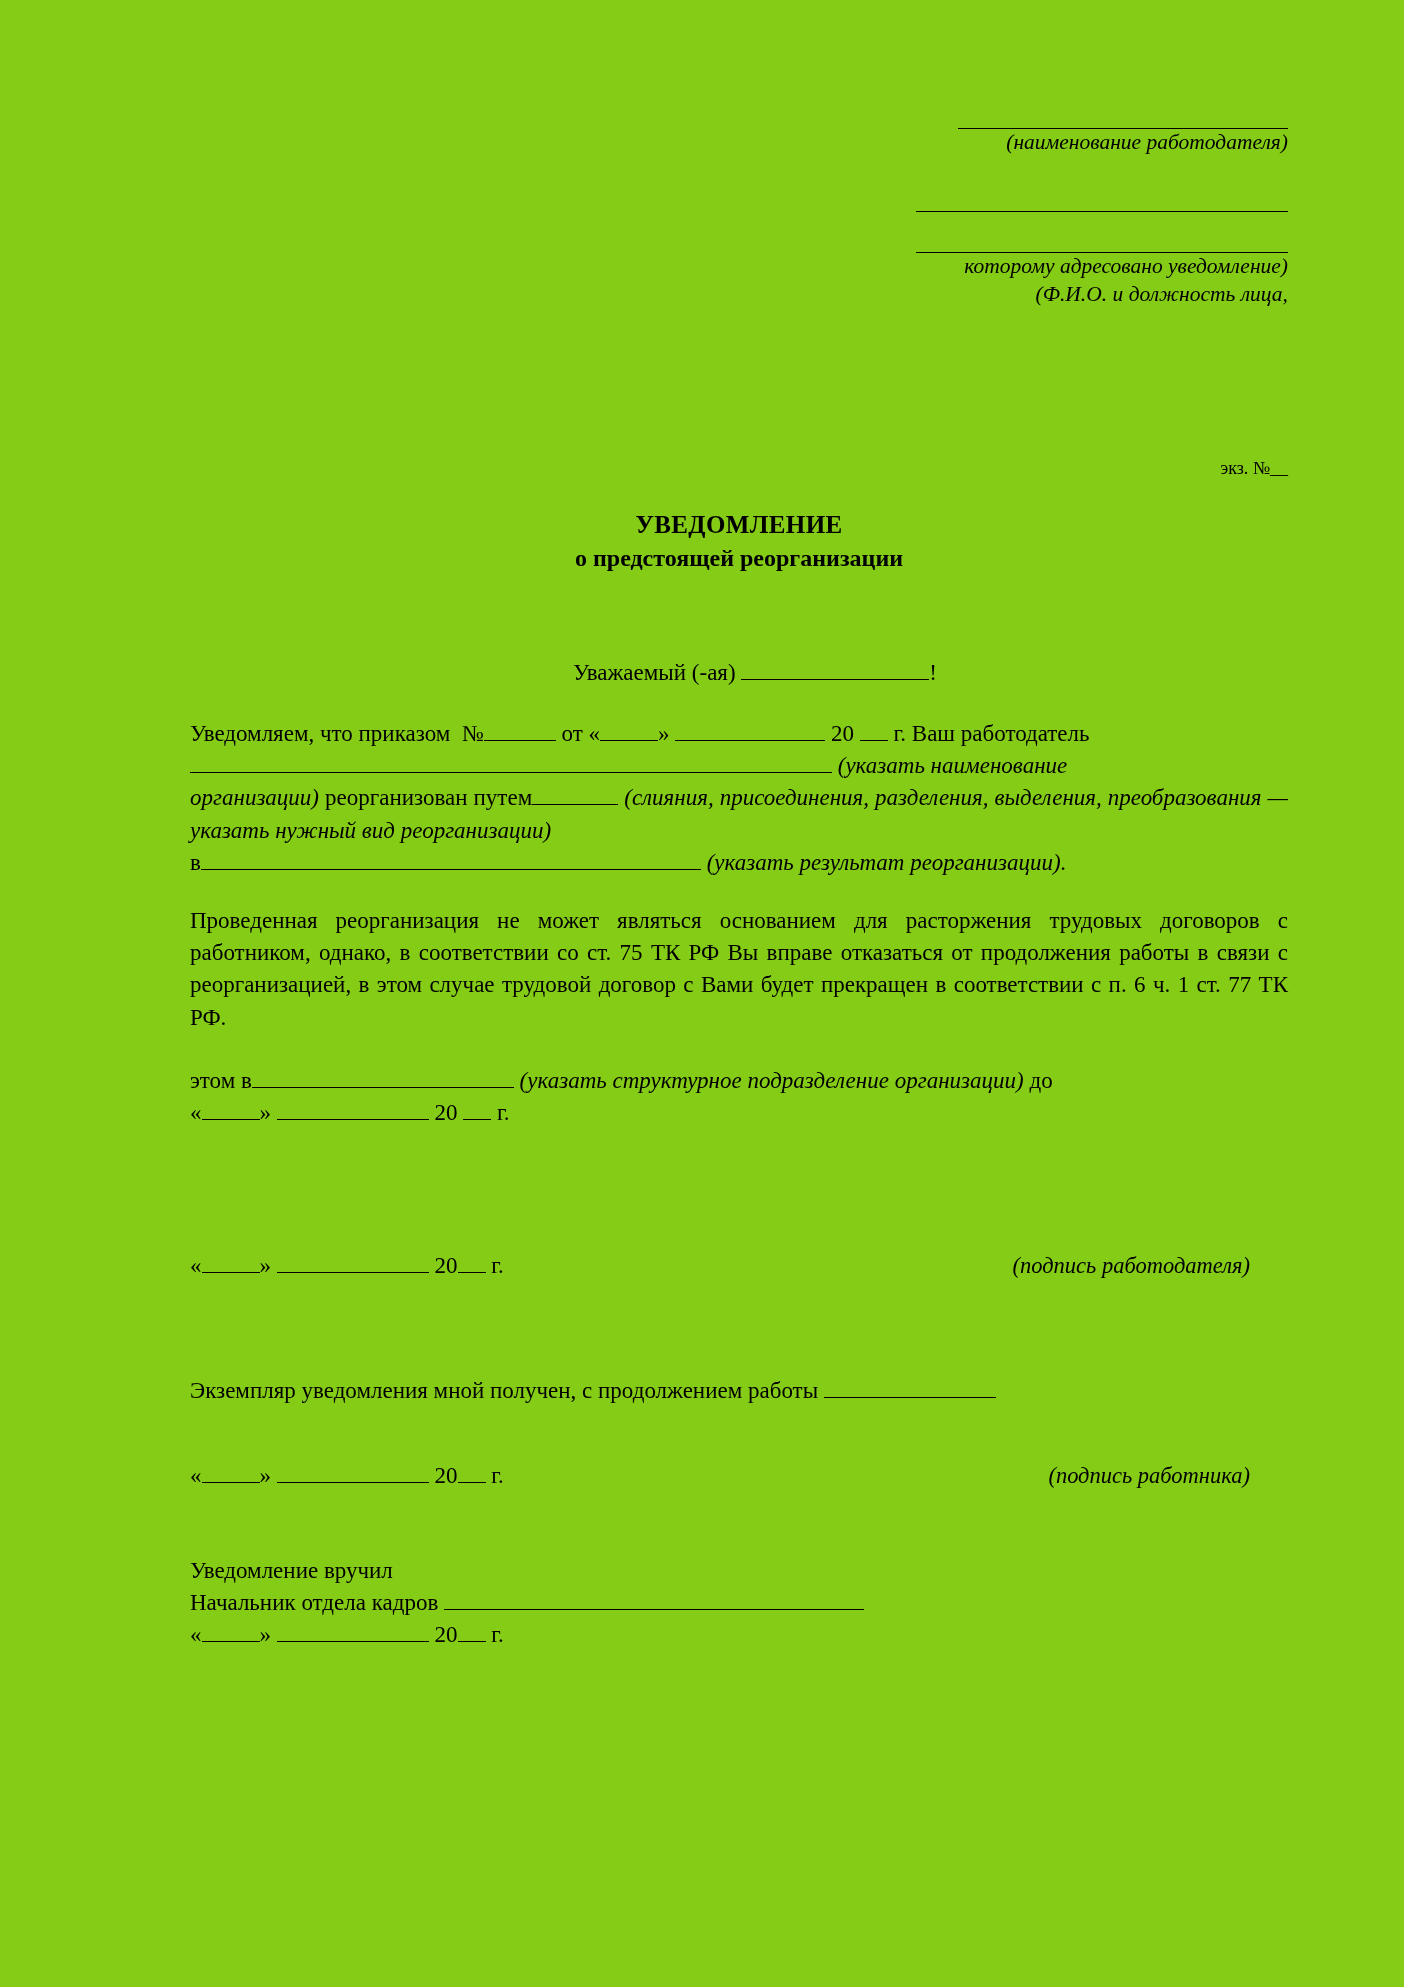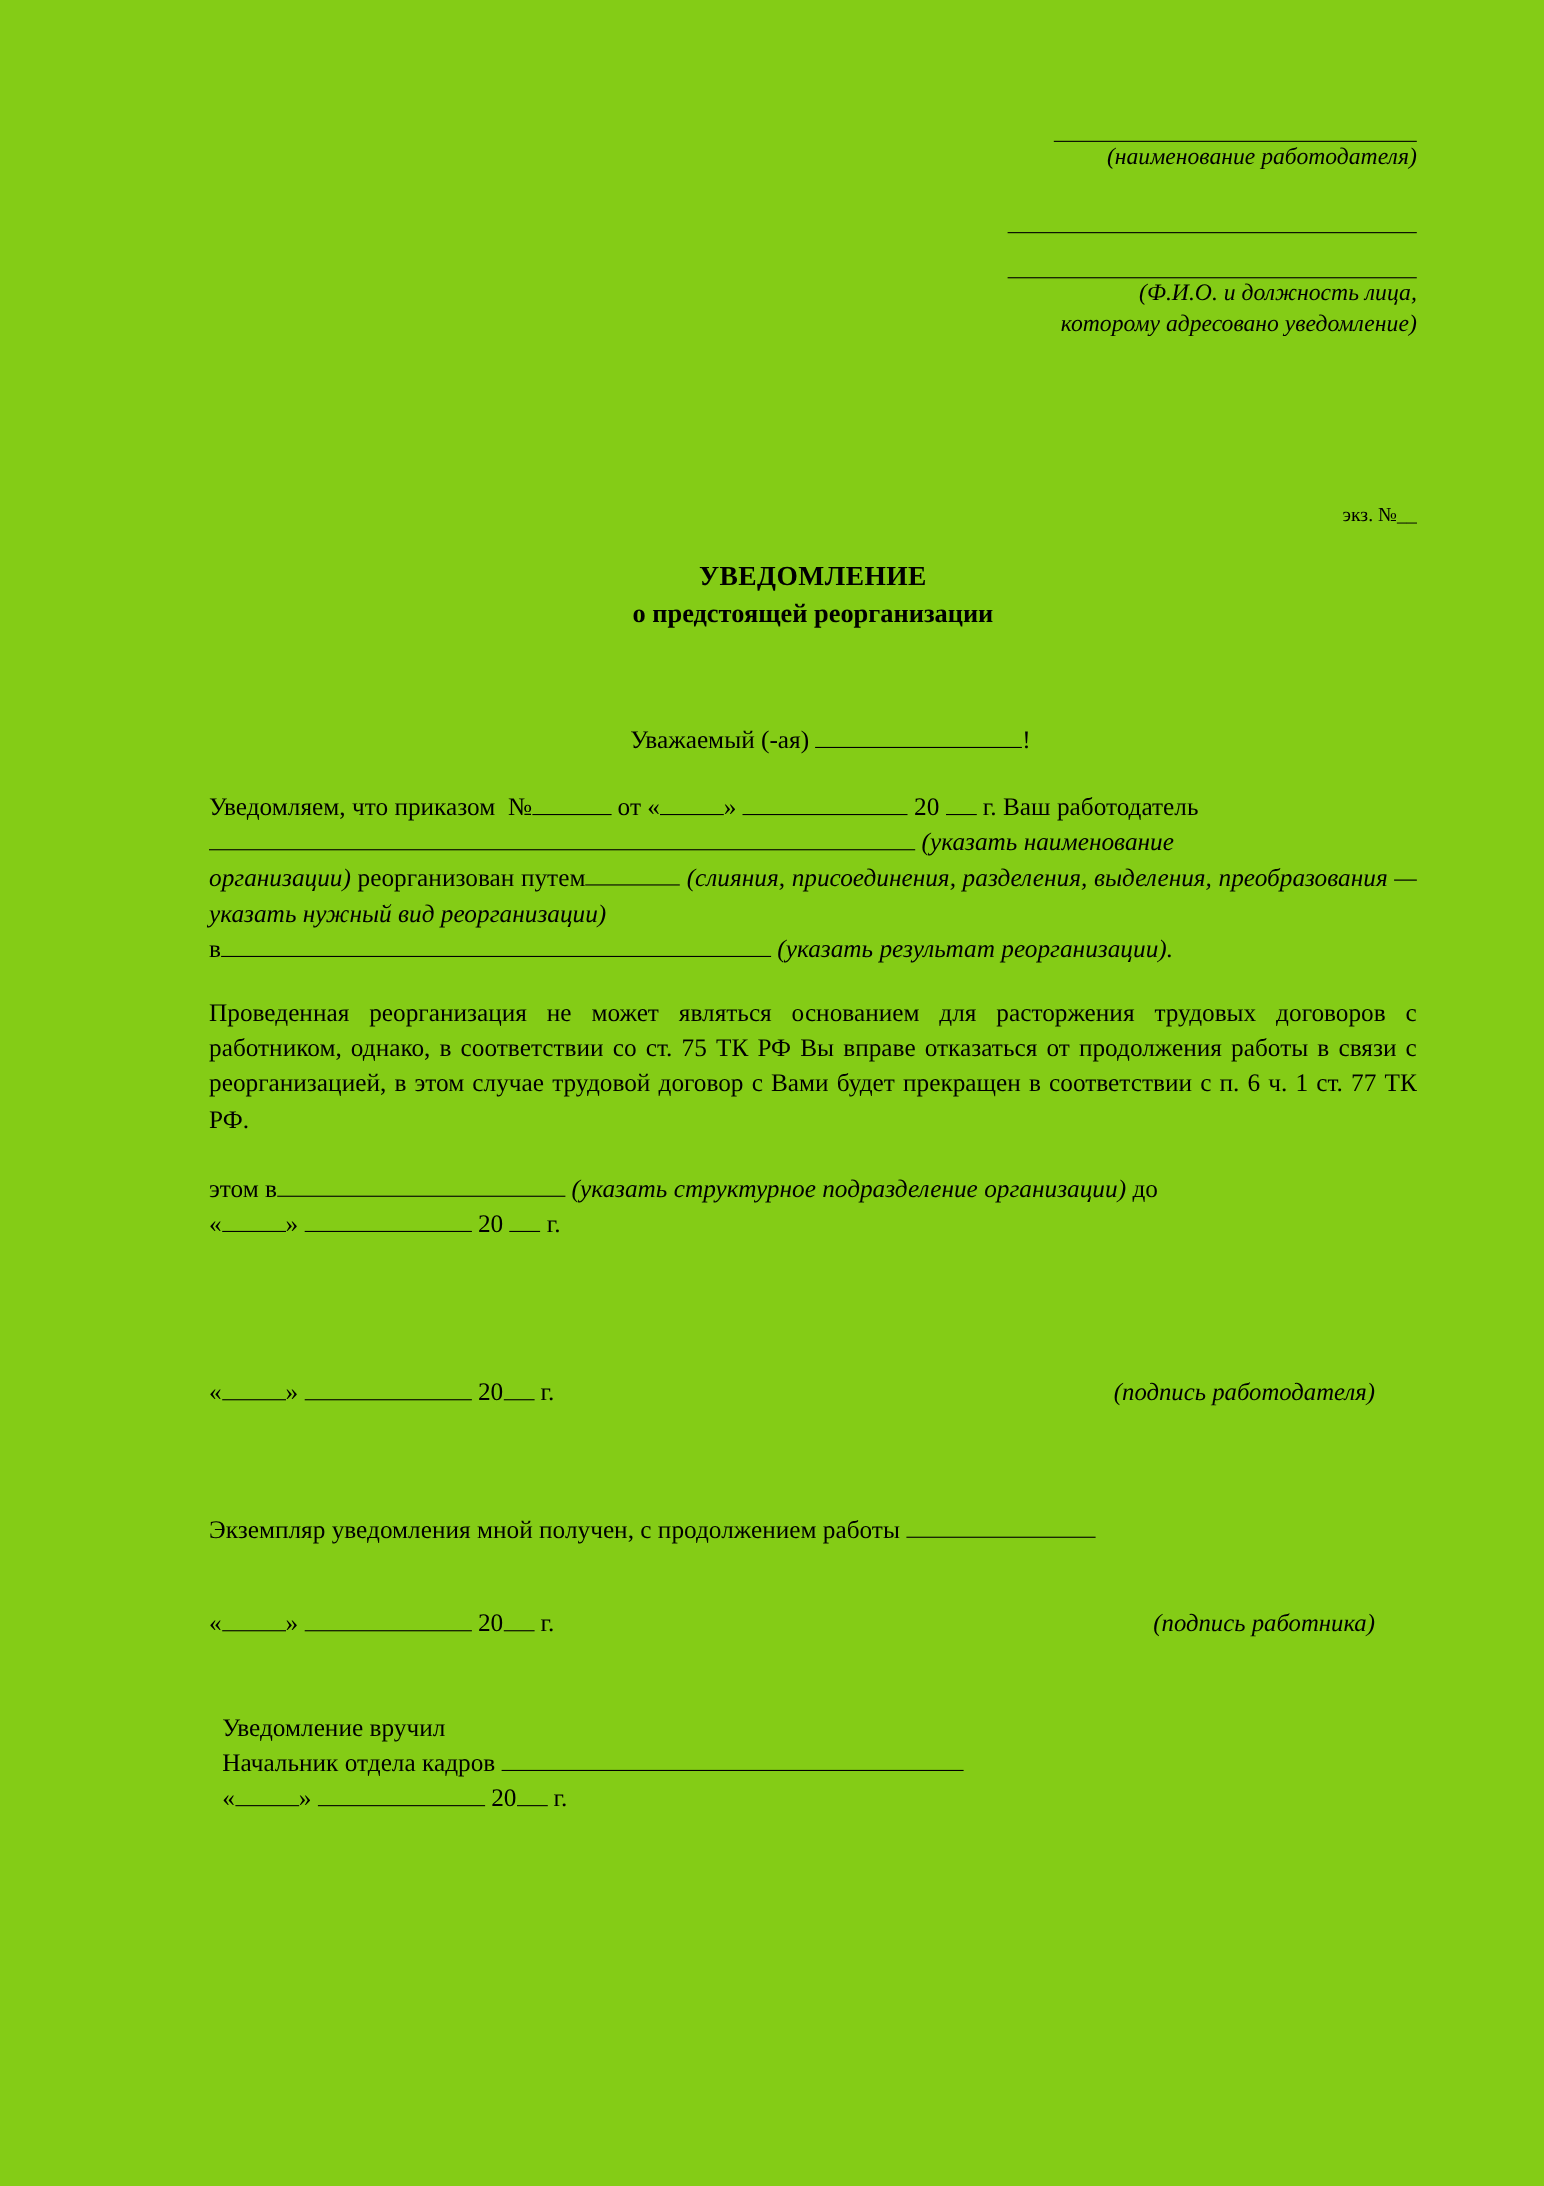--- a/index.html
+++ b/index.html
@@ -129,21 +129,21 @@
     justify-content: space-between;
     align-items: baseline;
   }
   .r1 { top: 1250px; }
   .r2 { top: 1460px; }
 
   .p4 { top: 1375px; }
 
   .footer-block {
     position: absolute;
-    left: 12px;
+    left: 0;
     top: 1555px;
     width: 1098px;
     font-size: 23px;
     line-height: 1.40;
   }
 
   .sign-it {
     font-style: italic;
     font-size: 22.5px;
     padding-right: 38px;
@@ -160,22 +160,22 @@
       <div class="rule rule-wide"></div>
       <div class="cap">(наименование работодателя)</div>
 
       <div class="gap-a"></div>
 
       <div class="rule rule-wide2"></div>
 
       <div class="gap-b"></div>
 
       <div class="rule rule-wide2"></div>
+      <div class="cap">которому адресовано уведомление)</div>
       <div class="cap">(Ф.И.О. и должность лица,</div>
-      <div class="cap">которому адресовано уведомление)</div>
     </div>
 
     <div class="ekz">экз. №__</div>
 
     <div class="title-wrap">
       <div class="title-main">УВЕДОМЛЕНИЕ</div>
       <div class="title-sub">о предстоящей реорганизации</div>
     </div>
 
     <div class="salutation">

